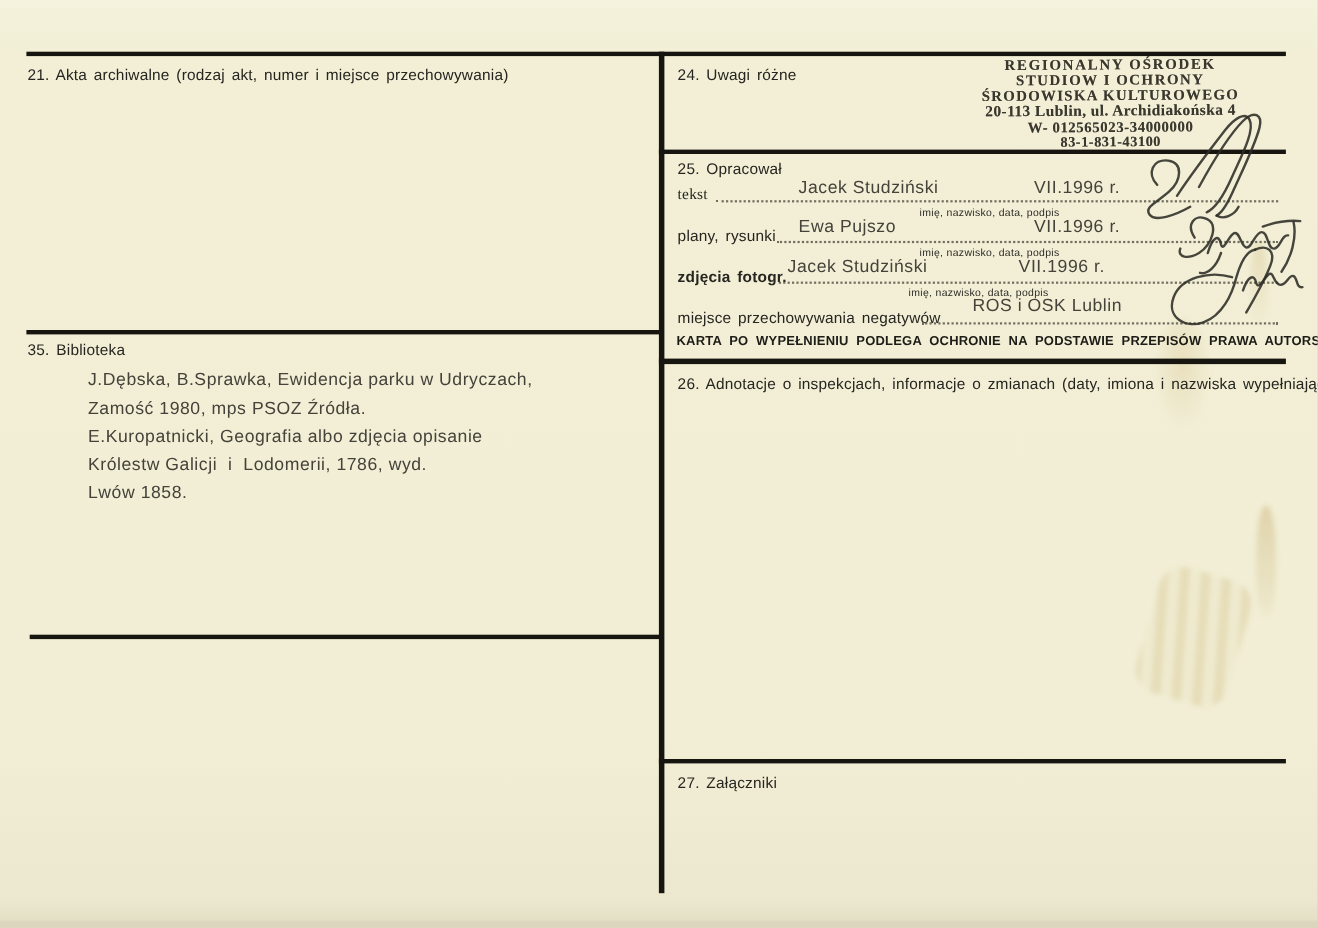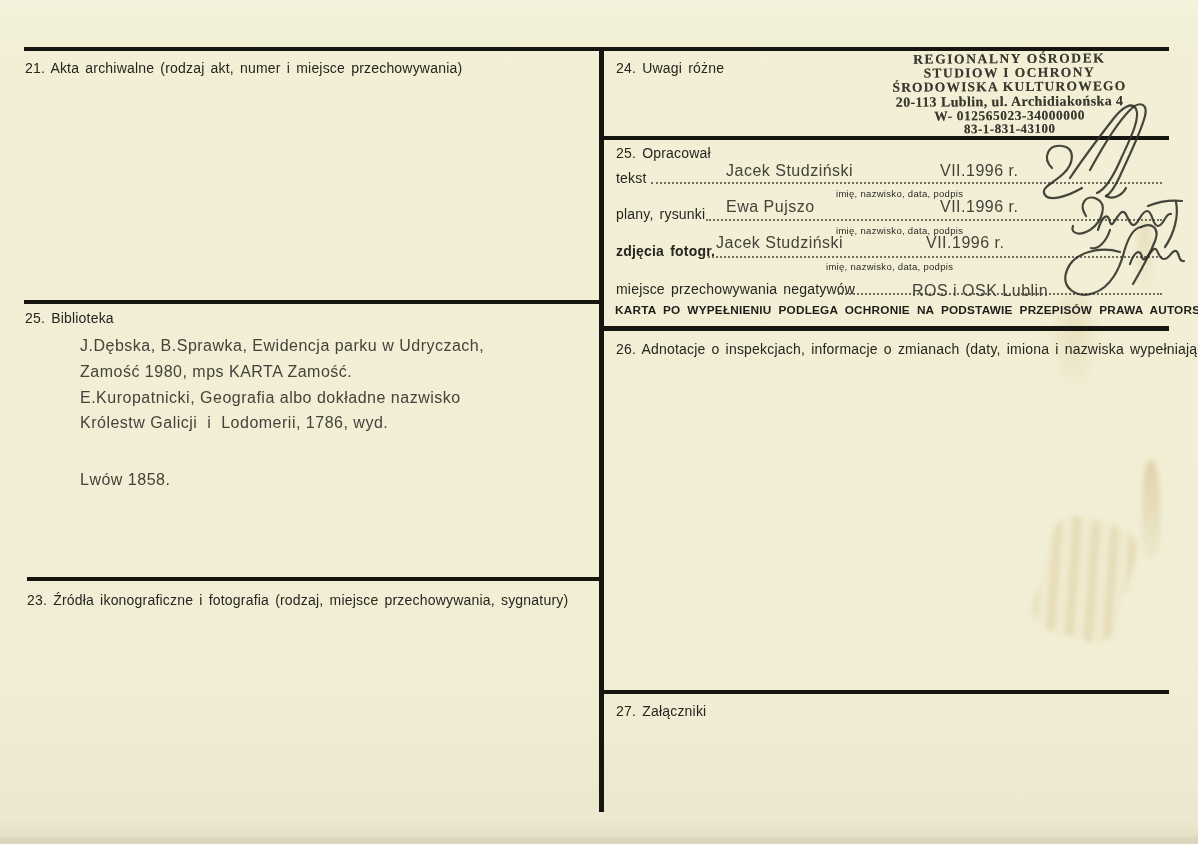--- a/index.html
+++ b/index.html
@@ -105,63 +105,62 @@
   <div class="hline" style="left:24px;top:47px;width:1145px;height:4px;"></div>
   <div class="vline" style="left:599px;top:47px;width:5px;height:765px;"></div>
   <div class="hline" style="left:24px;top:300px;width:578px;height:4px;"></div>
   <div class="hline" style="left:27px;top:577px;width:575px;height:4px;"></div>
   <div class="hline" style="left:599px;top:136px;width:570px;height:4px;"></div>
   <div class="hline" style="left:599px;top:326px;width:570px;height:5px;"></div>
   <div class="hline" style="left:599px;top:690px;width:570px;height:4px;"></div>
 
   <div class="form-label" style="left:25px;top:60px;">21. Akta archiwalne (rodzaj akt, numer i miejsce przechowywania)</div>
 
-  <div class="form-label" style="left:25px;top:310px;">25. Biblioteka</div>
+  <div class="form-label" style="left:25px;top:310px;">35. Biblioteka</div>
   <div class="typed" style="left:80px;top:337px;">J.Dębska, B.Sprawka, Ewidencja parku w Udryczach,</div>
-  <div class="typed" style="left:80px;top:363px;">Zamość 1980, mps KARTA Zamość.</div>
-  <div class="typed" style="left:80px;top:389px;">E.Kuropatnicki, Geografia albo dokładne nazwisko</div>
+  <div class="typed" style="left:80px;top:363px;">Zamość 1980, mps PSOZ Źródła.</div>
+  <div class="typed" style="left:80px;top:389px;">E.Kuropatnicki, Geografia albo zdjęcia opisanie</div>
   <div class="typed" style="left:80px;top:414px;">Królestw Galicji  i  Lodomerii, 1786, wyd.</div>
-  <div class="typed" style="left:80px;top:440px;margin-top:31px;">Lwów 1858.</div>
+  <div class="typed" style="left:80px;top:440px;">Lwów 1858.</div>
 
-  <div class="form-label" style="left:27px;top:592px;">23. Źródła ikonograficzne i fotografia (rodzaj, miejsce przechowywania, sygnatury)</div>
 
   <div class="form-label" style="left:616px;top:60px;">24. Uwagi różne</div>
 
   <div class="stamp">
     <div class="s-row s1">REGIONALNY OŚRODEK</div>
     <div class="s-row s2">STUDIOW I OCHRONY</div>
     <div class="s-row s3">ŚRODOWISKA KULTUROWEGO</div>
     <div class="s-row s4">20-113 Lublin, ul. Archidiakońska 4</div>
     <div class="s-row s5">W- 012565023-34000000</div>
     <div class="s-row s6">83-1-831-43100</div>
   </div>
 
   <div class="form-label" style="left:616px;top:145px;">25. Opracował</div>
 
-  <div class="form-label" style="left:616px;top:170px;">tekst</div>
+  <div class="form-label" style="left:616px;top:170px;font-family:Liberation Serif, serif;">tekst</div>
   <div class="dotted" style="left:651px;top:182px;width:511px;"></div>
   <div class="typed" style="left:726px;top:162px;">Jacek Studziński</div>
   <div class="typed" style="left:940px;top:162px;">VII.1996 r.</div>
   <div class="caption" style="left:836px;top:188px;">imię, nazwisko, data, podpis</div>
 
   <div class="form-label" style="left:616px;top:206px;">plany, rysunki</div>
   <div class="dotted" style="left:706px;top:219px;width:456px;"></div>
   <div class="typed" style="left:726px;top:198px;">Ewa Pujszo</div>
   <div class="typed" style="left:940px;top:198px;">VII.1996 r.</div>
   <div class="caption" style="left:836px;top:225px;">imię, nazwisko, data, podpis</div>
 
   <div class="form-label" style="left:616px;top:243px;font-weight:bold;">zdjęcia fotogr.</div>
   <div class="dotted" style="left:708px;top:256px;width:454px;"></div>
   <div class="typed" style="left:716px;top:234px;">Jacek Studziński</div>
   <div class="typed" style="left:926px;top:234px;">VII.1996 r.</div>
   <div class="caption" style="left:826px;top:261px;">imię, nazwisko, data, podpis</div>
 
   <div class="form-label" style="left:616px;top:281px;">miejsce przechowywania negatywów</div>
   <div class="dotted" style="left:838px;top:293px;width:324px;"></div>
-  <div class="typed" style="left:884px;top:282px;margin-left:28px;">ROS i OSK Lublin</div>
+  <div class="typed" style="left:884px;top:270px;">ROS i OSK Lublin</div>
 
   <div class="copyright" style="left:615px;top:303px;">KARTA PO WYPEŁNIENIU PODLEGA OCHRONIE NA PODSTAWIE PRZEPISÓW PRAWA AUTORSKIEGO</div>
 
   <div class="form-label" style="left:616px;top:341px;">26. Adnotacje o inspekcjach, informacje o zmianach (daty, imiona i nazwiska wypełniających)</div>
 
   <div class="form-label" style="left:616px;top:703px;">27. Załączniki</div>
 
   <svg class="sig-svg" viewBox="0 0 1198 844">
     <g>
       <path d="M1052,168 C1042,158 1048,144 1062,146 C1076,148 1074,164 1063,174 C1052,184 1040,188 1045,195 C1050,202 1068,196 1082,188"></path>

